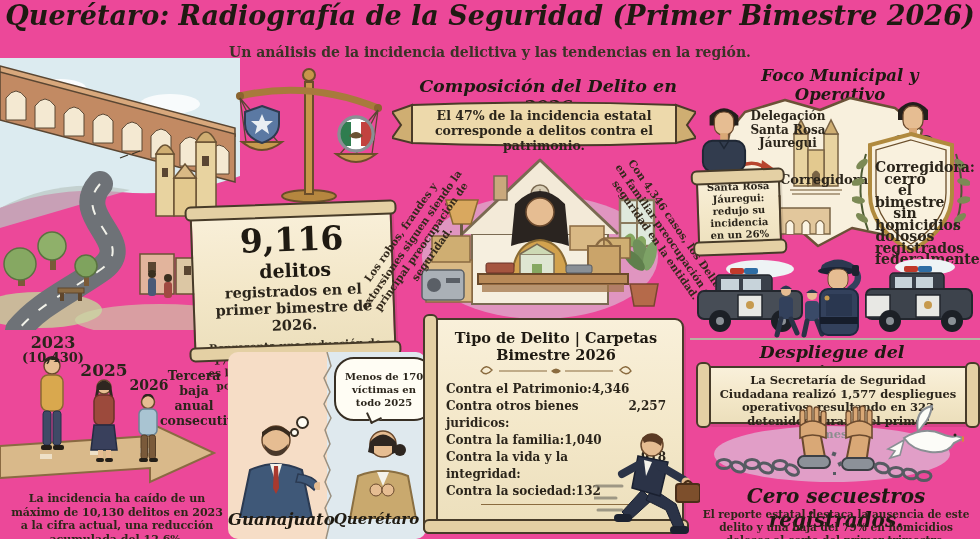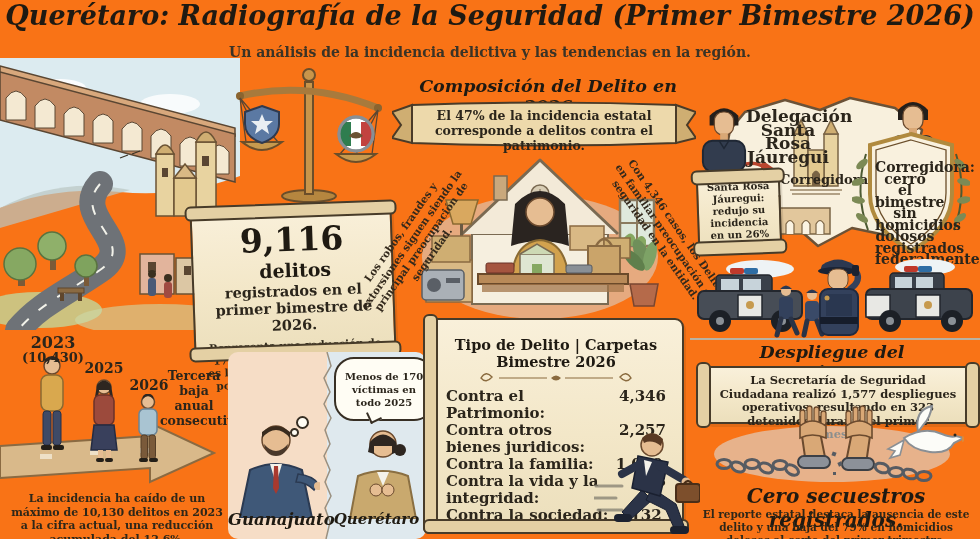--- a/index.html
+++ b/index.html
@@ -1,31 +1,31 @@
 <!DOCTYPE html>
 <html><head>
 <meta charset="utf-8">
 <style>
   html,body{margin:0;padding:0;background:#f3ead6;}
-  .stage{position:relative;width:980px;height:539px;margin:0 auto;background:#f97316;
+  .stage{position:relative;width:980px;height:539px;margin:0 auto;background:#ec4899;
          overflow:hidden;font-family:"DejaVu Serif","Liberation Serif",serif;color:#2b251b;}
   .abs{position:absolute;}
   .ctr{text-align:center;}
   .hd{font-style:italic;font-weight:bold;color:#1f1a12;}
   .bold{font-weight:bold;}
   svg{display:block;}
   .parch{background:linear-gradient(180deg,#f9f0da 0%,#f3e7c8 55%,#ecdfbc 100%);
          border:2px solid #473b29;border-radius:9px;box-shadow:2px 3px 0 rgba(60,45,20,.12);}
   .rollh{position:absolute;left:-7px;right:-7px;height:11px;background:#e4d0a4;
          border:2px solid #473b29;border-radius:6px;}
   .rollv{position:absolute;top:-6px;bottom:-6px;width:11px;background:#e4d0a4;
          border:2px solid #473b29;border-radius:6px;}
   .bubble{background:#fffdf4;border:2px solid #37claimed;border:2px solid #372f24;border-radius:20px;
           font-weight:bold;display:flex;align-items:center;justify-content:center;padding:4px 6px;}
-  .trow{display:flex;gap:22px;line-height:17px;font-weight:bold;font-size:15px;color:#2b251b;}
+  .trow{display:flex;gap:0;line-height:17px;font-weight:bold;font-size:12px;color:#2b251b;}
   .smallnote{font-weight:bold;color:#2e2719;}
 </style>
 </head>
 <body>
 
 <div class="stage">
 
   <div class="abs ctr hd" style="left:0;top:6;width:980px;font-size:27px;">Querétaro: Radiografía de la Seguridad (Primer Bimestre 2026)</div>
   <div class="abs ctr" style="left:0;top:44px;width:980px;font-size:14px;font-weight:600;color:#3a3326;">Un análisis de la incidencia delictiva y las tendencias en la región.</div>
 
@@ -155,21 +155,21 @@
       <rect x="5" y="15" width="18" height="26" rx="5" fill="#a9c4d2" stroke="#6b8494" stroke-width="1.5"></rect>
       <rect x="7" y="41" width="6.5" height="24" rx="2.5" fill="#7a5a3a" stroke="#553e27"></rect>
       <rect x="15" y="41" width="6.5" height="24" rx="2.5" fill="#7a5a3a" stroke="#553e27"></rect>
       <rect x="5" y="64" width="9" height="4" rx="2" fill="#241f18"></rect>
         <rect x="15" y="64" width="9" height="4" rx="2" fill="#241f18"></rect>
     </svg>
   </div>
 
   <div class="abs ctr bold" style="left:22px;top:333px;width:62px;font-size:16px;">2023</div>
   <div class="abs ctr bold" style="left:18px;top:350px;width:70px;font-size:13px;">(10,430)</div>
-  <div class="abs ctr bold" style="left:80px;top:360px;width:48px;font-size:14px;">2025</div>
+  <div class="abs ctr bold" style="left:80px;top:360px;width:48px;font-size:17px;">2025</div>
   <div class="abs ctr bold" style="left:126px;top:377px;width:46px;font-size:14px;">2026</div>
   <div class="abs ctr bold" style="left:160px;top:368px;width:68px;font-size:12.5px;line-height:15px;">Tercera baja anual consecutiva.</div>
   <div class="abs ctr smallnote" style="left:6px;top:492px;width:222px;font-size:11px;line-height:13.5px;">La incidencia ha caído de un máximo de 10,130 delitos en 2023 a la cifra actual, una reducción acumulada del 12.6%.</div>
 
   <div class="abs" style="left:228px;top:352px;width:198px;height:187px;border-radius:10px;overflow:hidden;">
     <div class="abs" style="left:0;top:0;width:99px;height:187px;background:#f6ddc6;"></div>
     <div class="abs" style="left:99px;top:0;width:99px;height:187px;background:#dfe9ee;"></div>
     <svg class="abs" style="left:91px;top:0;" viewBox="0 0 16 187" width="16" height="187">
       <path d="M8,0 l4,14 -7,12 6,14 -6,12 7,14 -6,12 5,14 -6,12 6,14 -5,12 6,14 -6,12 5,14 -4,17" stroke="#9a9080" stroke-width="1.5" fill="none"></path>
     </svg>
@@ -268,21 +268,21 @@
       <rect x="66" y="121" width="28" height="10" rx="2" fill="#a5553f" stroke="#6b3228"></rect>
       <rect x="146" y="123" width="26" height="8" rx="2" fill="#8a9096" stroke="#565b62"></rect>
     </svg>
   </div>
 
   <div class="abs ctr bold" style="left:330px;top:218px;width:172px;font-size:10.5px;line-height:12.5px;transform:rotate(-55deg);color:#33291c;">Los robos, fraudes y extorsiones siguen siendo la principal preocupación de seguridad.</div>
   <div class="abs ctr bold" style="left:580px;top:214px;width:172px;font-size:10.5px;line-height:12.5px;transform:rotate(55deg);color:#33291c;">Con 4,346 casos, los Delito en familiar preocupación de seguridad en la entidad.</div>
 
   <div class="abs parch" style="left:428px;top:318px;width:252px;height:208px;">
     <div class="rollv" style="left:-7px;"></div>
-    <div class="ctr bold" style="padding-top:16px;font-size:14.5px;color:#1f1a12;">Tipo de Delito | Carpetas Bimestre 2026</div>
+    <div class="ctr bold" style="padding-top:9px;font-size:14.5px;color:#1f1a12;">Tipo de Delito | Carpetas Bimestre 2026</div>
     <svg viewBox="0 0 170 12" width="170" height="12" style="margin:2px auto 4px auto;">
       <path d="M10,6 q5,-8 11,-1 q-6,7 -11,1 z M160,6 q-5,-8 -11,-1 q6,7 11,1 z" fill="none" stroke="#8a6b3f" stroke-width="1.4"></path>
       <path d="M28,6 H76 M94,6 H142" stroke="#8a6b3f" stroke-width="1.2"></path>
       <path d="M80,6 q5,-5 10,0 q-5,5 -10,0 z" fill="#8a6b3f"></path>
     </svg>
     <div style="padding:0 16px;">
       <div class="trow">
           <span>Contra el Patrimonio:</span>
           <span>4,346</span>
         </div>
@@ -320,20 +320,21 @@
       <path d="M66,38 L90,52" stroke="#2b3347" stroke-width="8" stroke-linecap="round"></path>
       <circle cx="92" cy="54" r="4.5" fill="#e6bd92"></circle>
       <rect x="82" y="56" width="24" height="18" rx="3" fill="#7d4f2c" stroke="#4a2e18" stroke-width="2"></rect>
       <path d="M90,56 q4,-6 8,0" stroke="#4a2e18" stroke-width="2.5" fill="none"></path>
       <path d="M46,36 L28,46" stroke="#2b3347" stroke-width="8" stroke-linecap="round"></path>
       <circle cx="58" cy="17" r="11" fill="#e6bd92" stroke="#6b4a2e" stroke-width="1.5"></circle>
       <path d="M48,10 q10,-9 21,1 l-2,7 q-9,-7 -17,-3 z" fill="#5a3a24"></path>
     </svg>
   </div>
 
+  <div class="abs ctr hd" style="left:718px;top:66px;width:244px;font-size:16.5px;">Foco Municipal y Operativo</div>
 
   <div class="abs" style="left:690px;top:90px;width:290px;height:165px;">
     <svg viewBox="0 0 290 165" width="290" height="165">
       <path d="M55,22 L95,10 L130,20 L160,8 L205,18 L232,40 L225,70 L205,82 L220,108 L200,146 L162,138 L128,156 L96,128 L55,104 L34,72 L40,40 Z" fill="#f8f0dd" stroke="#6b5237" stroke-width="2.5" stroke-linejoin="round"></path>
       <g>
         <rect x="104" y="44" width="14" height="52" fill="#e8d3a0" stroke="#7a6445" stroke-width="1.5"></rect>
         <polygon points="104,44 111,30 118,44" fill="#cfae72" stroke="#7a6445" stroke-width="1.5"></polygon>
         <rect x="134" y="44" width="14" height="52" fill="#e8d3a0" stroke="#7a6445" stroke-width="1.5"></rect>
         <polygon points="134,44 141,30 148,44" fill="#cfae72" stroke="#7a6445" stroke-width="1.5"></polygon>
         <rect x="118" y="60" width="16" height="36" fill="#e3c98f" stroke="#7a6445" stroke-width="1.5"></rect>
@@ -362,21 +363,21 @@
   <div class="abs" style="left:888px;top:92px;width:50px;height:80px;">
     <svg viewBox="0 0 50 80" width="50" height="80">
       <path d="M10,18 Q25,2 40,18 L40,28 H10 Z" fill="#241f1b"></path>
       <rect x="15" y="14" width="20" height="24" rx="9" fill="#e6bd92" stroke="#6b4a2e" stroke-width="1.3"></rect>
       <rect x="21" y="36" width="8" height="9" fill="#d9a876"></rect>
       <rect x="3" y="44" width="44" height="34" rx="10" fill="#323c4e" stroke="#1f2734" stroke-width="2"></rect>
       <path d="M20,44 l5,8 5,-8" stroke="#1f2734" stroke-width="1.5" fill="none"></path>
     </svg>
   </div>
 
-  <div class="abs ctr bold" style="left:746px;top:110px;width:84px;font-size:17px;line-height:13.5px;">Delegación Santa Rosa Jáuregui</div>
+  <div class="abs ctr bold" style="left:746px;top:110px;width:84px;font-size:12px;line-height:13.5px;">Delegación Santa Rosa Jáuregui</div>
   <div class="abs ctr bold" style="left:780px;top:172px;width:78px;font-size:13px;">Corregidora</div>
 
   <div class="abs parch" style="left:697px;top:172px;width:80px;height:76px;transform:rotate(-2deg);">
     <div class="rollh" style="top:-5px;"></div>
     <div class="ctr bold" style="padding:7px 5px 0 5px;font-size:10px;line-height:12px;">Santa Rosa Jáuregui: redujo su incidencia en un 26%</div>
     <div class="rollh" style="bottom:-5px;"></div>
   </div>
 
   <div class="abs" style="left:852px;top:130px;width:118px;height:126px;">
     <svg viewBox="0 0 118 126" width="118" height="126">

